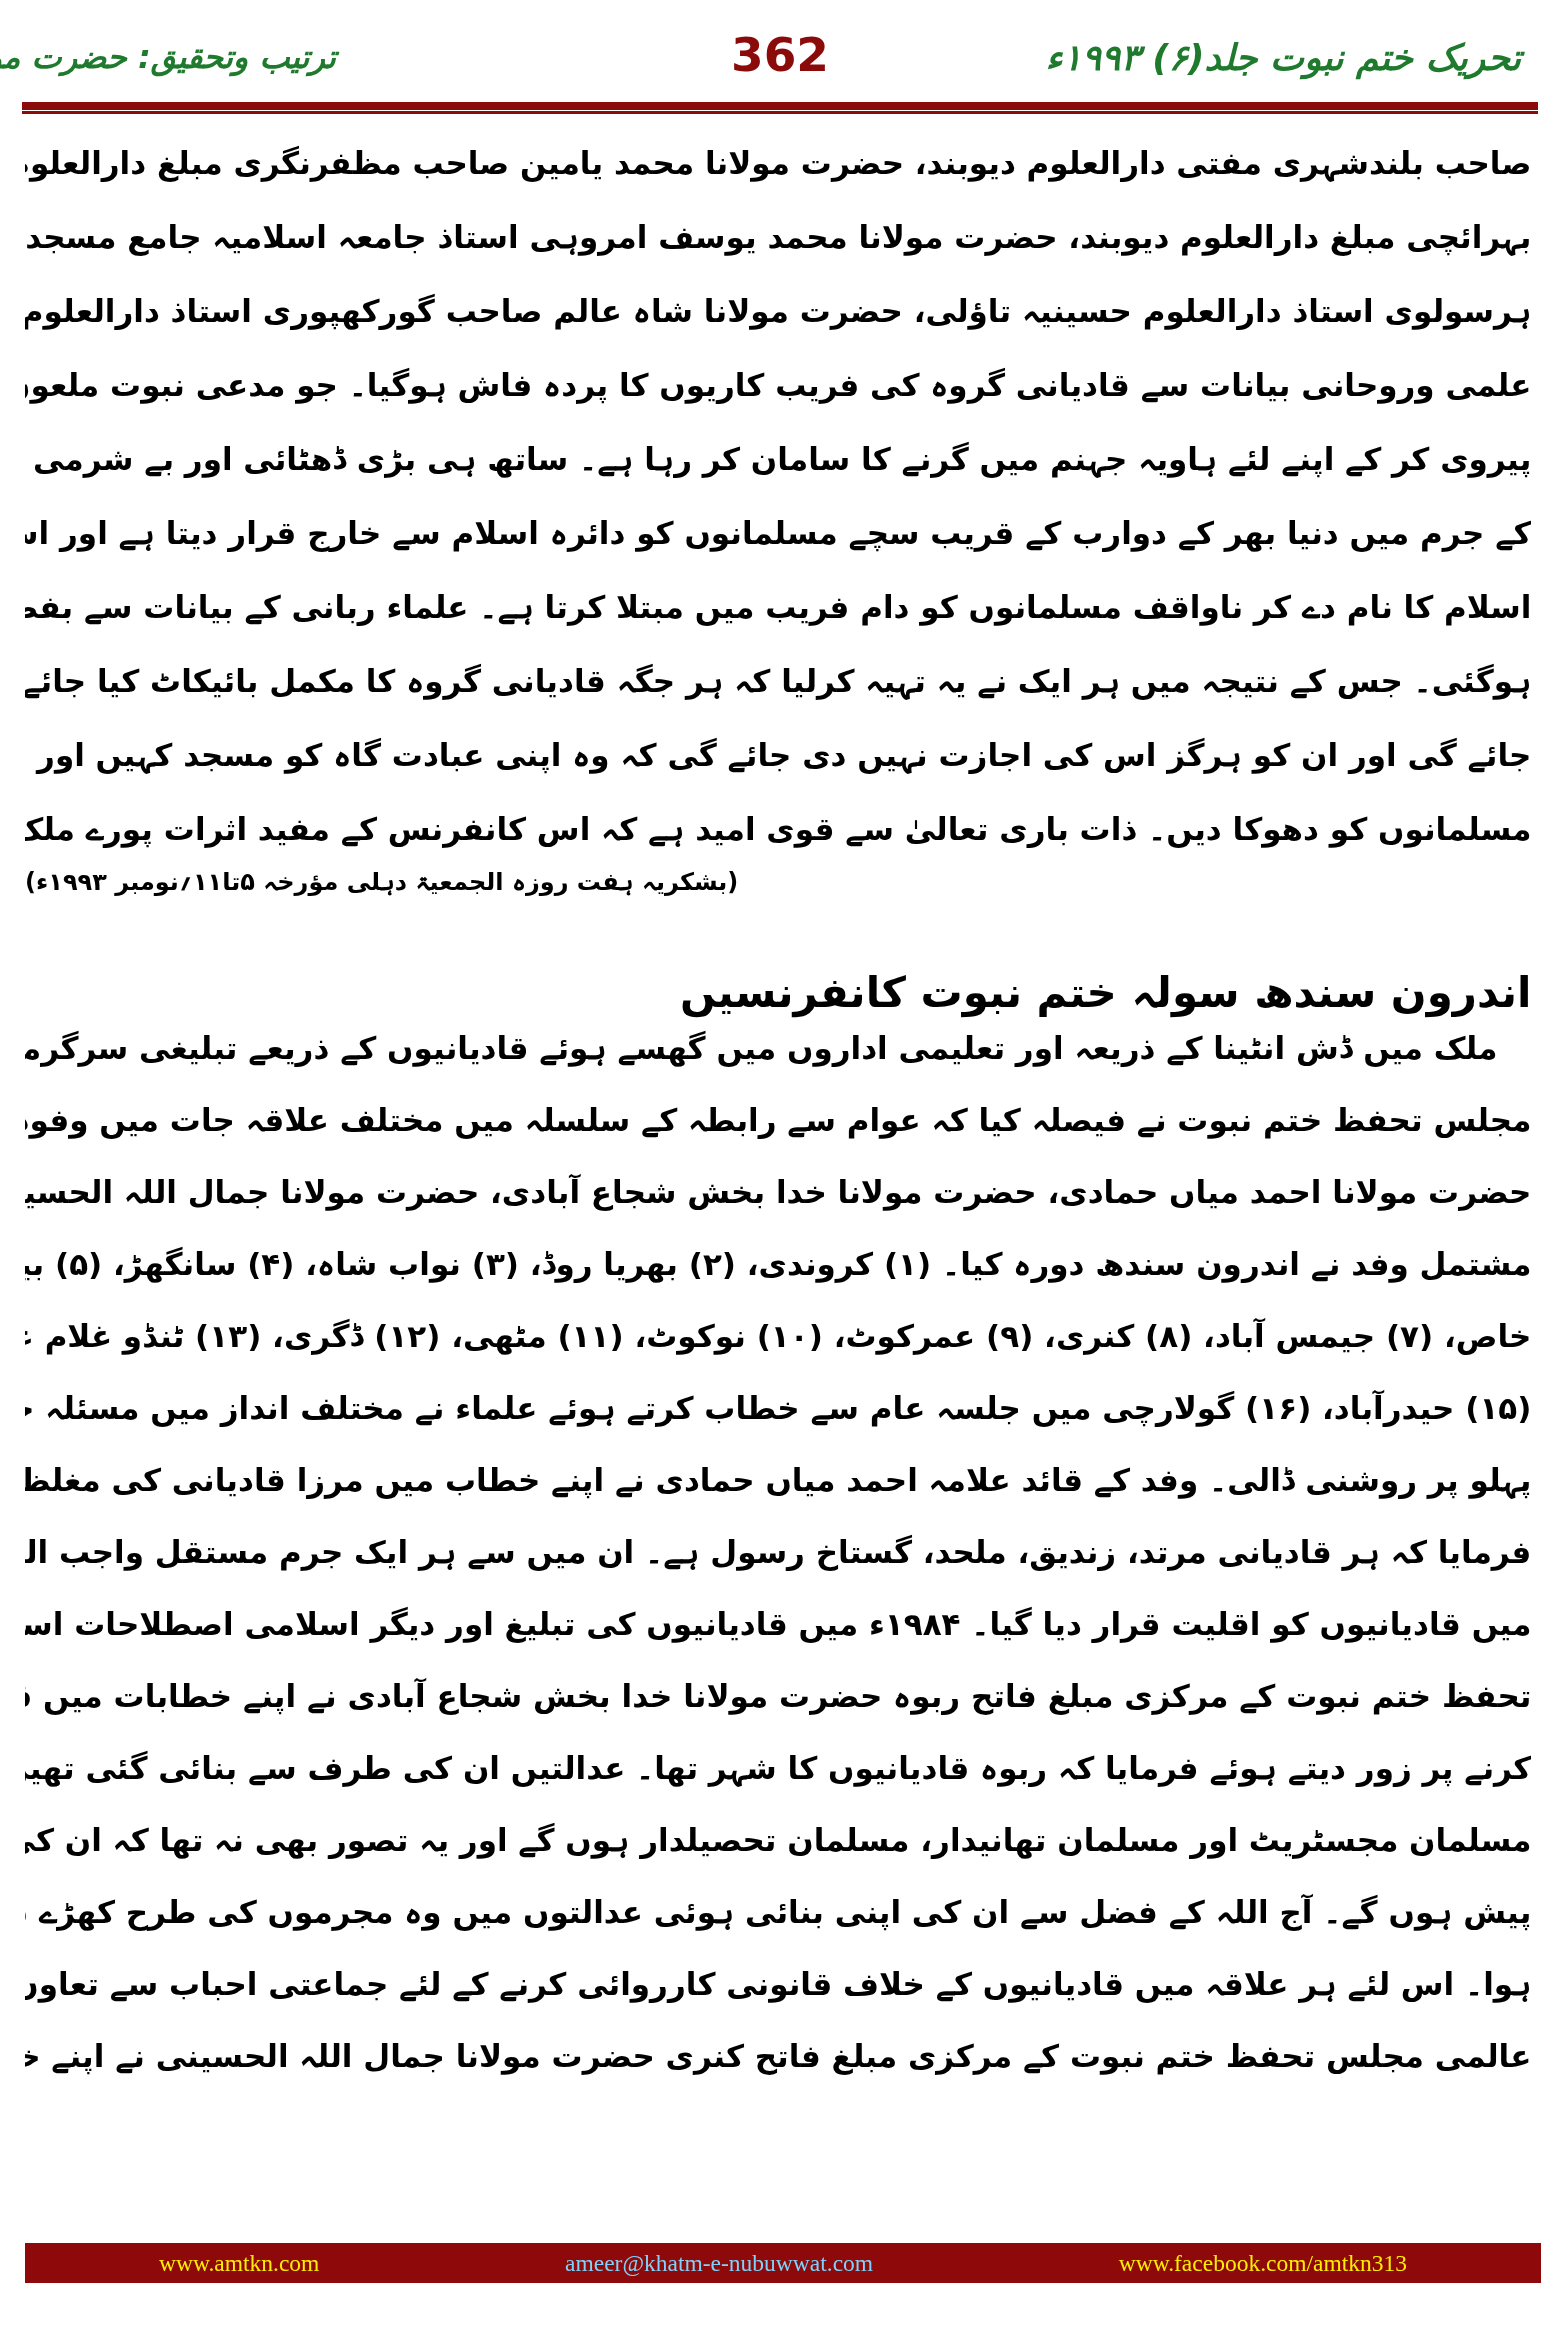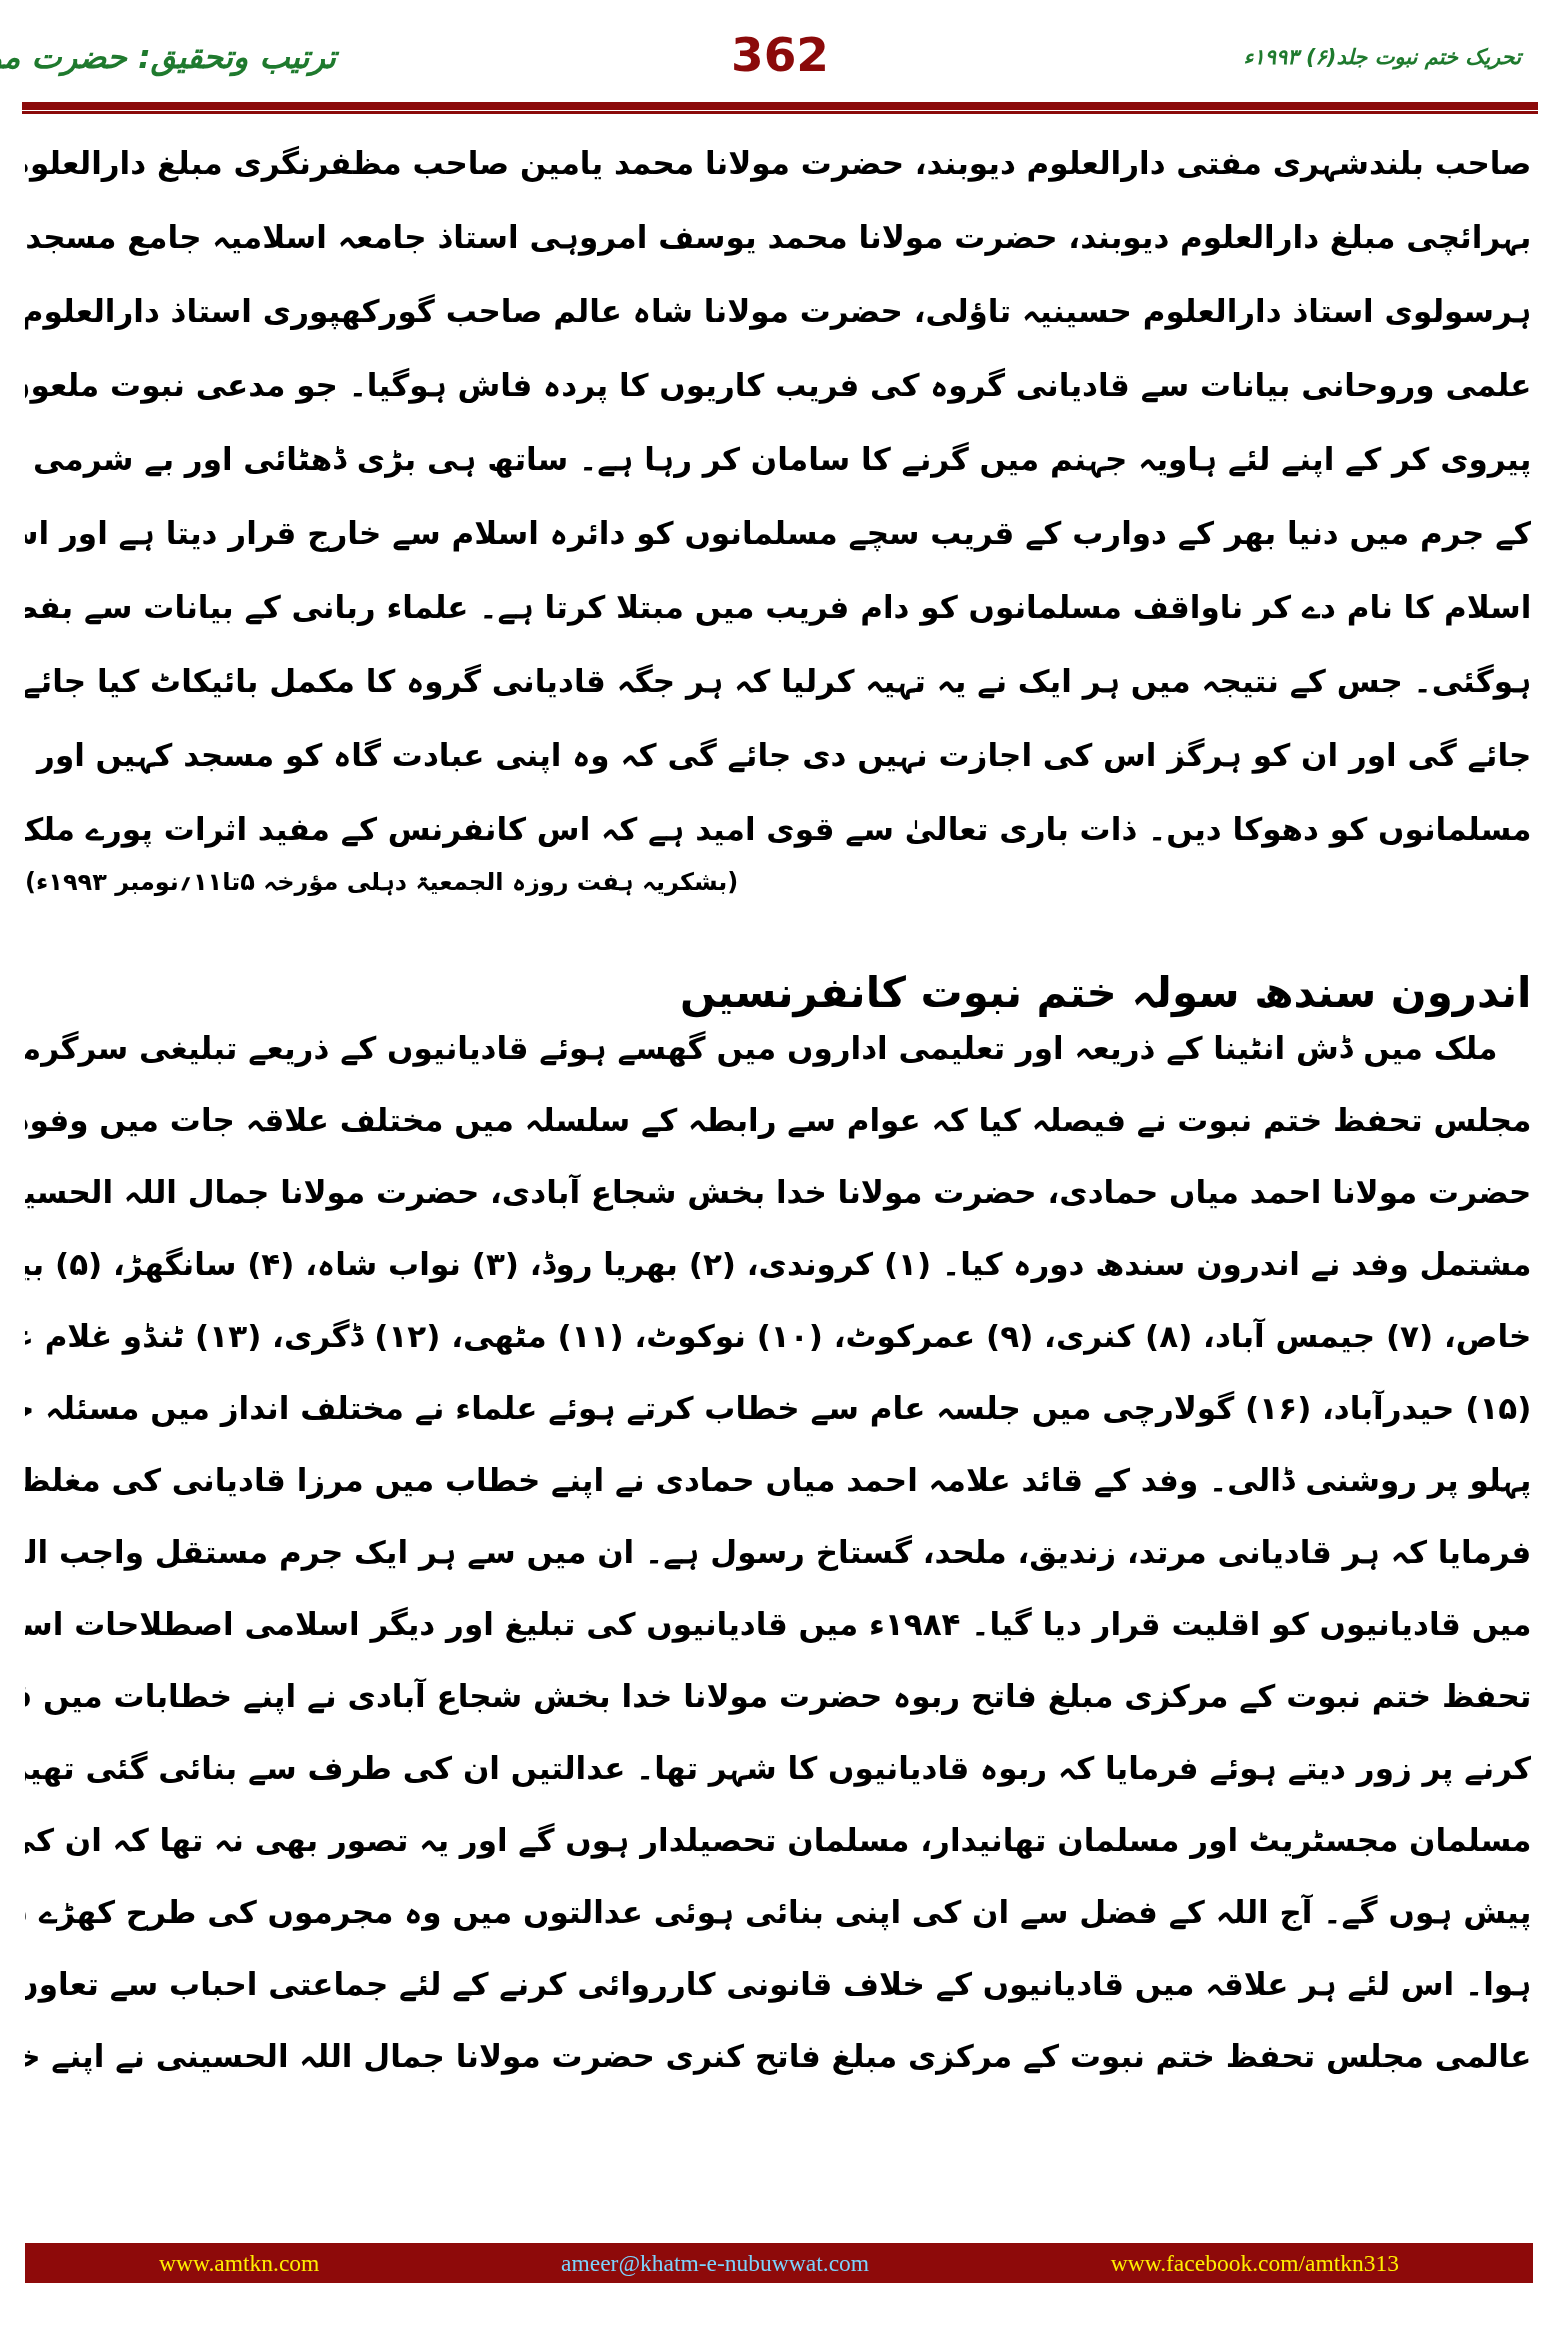--- a/index.html
+++ b/index.html
@@ -1,29 +1,29 @@
 <!DOCTYPE html>
 <html style="font-size:13.4px"><head>
 <meta charset="utf-8">
 <style>
   html,body{margin:0;padding:0;background:#ffffff;}
   body{width:1560px;height:2330px;position:relative;overflow:hidden;font-family:"DejaVu Sans",sans-serif;}
   .hdr-left{position:absolute;left:34px;top:30px;width:302px;height:55px;color:#1f7a2e;font-size:32px;font-weight:bold;direction:rtl;text-align:left;white-space:nowrap;font-style:italic;line-height:55px;}
-  .hdr-right{position:absolute;right:39px;top:30px;width:302px;height:55px;color:#1f7a2e;font-size:21px;font-weight:bold;direction:rtl;text-align:right;white-space:nowrap;font-style:italic;line-height:55px;}
+  .hdr-right{position:absolute;right:39px;top:30px;width:302px;height:55px;color:#1f7a2e;font-size:36px;font-weight:bold;direction:rtl;text-align:right;white-space:nowrap;font-style:italic;line-height:55px;}
   .page-num{position:absolute;left:696px;top:25px;width:168px;height:59px;text-align:center;color:#8b0a0a;font-size:47px;font-weight:bold;line-height:59px;direction:rtl;}
   .rule-thick{position:absolute;left:22px;right:22px;top:102px;height:7.6px;background:#8b0a0a;}
   .rule-thin{position:absolute;left:22px;right:22px;top:111px;height:2.5px;background:#8b0a0a;}
   .body{position:absolute;left:25px;right:28.6px;top:126px;direction:rtl;color:#000;font-family:"DejaVu Sans",sans-serif;}
   .line{display:block;height:74px;line-height:74px;font-size:31px;font-weight:bold;text-align:justify;text-align-last:justify;white-space:nowrap;overflow:hidden;}
   .line.last{text-align-last:right;}
   .cite{position:absolute;left:25px;top:857px;height:50px;line-height:50px;font-size:24px;font-weight:bold;direction:rtl;white-space:nowrap;color:#000;}
   .heading{position:absolute;right:28.6px;top:957px;height:72px;line-height:72px;font-size:42px;font-weight:bold;direction:rtl;white-space:nowrap;color:#000;}
   .body2{position:absolute;left:25px;right:28.6px;top:1012px;direction:rtl;color:#000;}
   .body2 .line{height:72px;line-height:72px;}
-  .footer{position:absolute;left:25px;right:27px;top:2243px;height:40px;background:#8e0a0a;display:flex;align-items:center;justify-content:space-between;padding:0 134px;box-sizing:border-box;font-family:"Liberation Serif",serif;font-size:23.5px;}
+  .footer{position:absolute;left:25px;right:19px;top:2243px;height:40px;background:#8e0a0a;display:flex;align-items:center;justify-content:space-between;padding:0 134px;box-sizing:border-box;font-family:"Liberation Serif",serif;font-size:23.5px;}
   .footer .y{color:#ffee00;}
   .footer .w{color:#7dd3fc;}
 </style>
 </head>
 <body>
 
 <div>
 
   <div class="hdr-left">ترتیب وتحقیق: حضرت مولانا اللہ وسایا</div>
   <div class="page-num">362</div>

